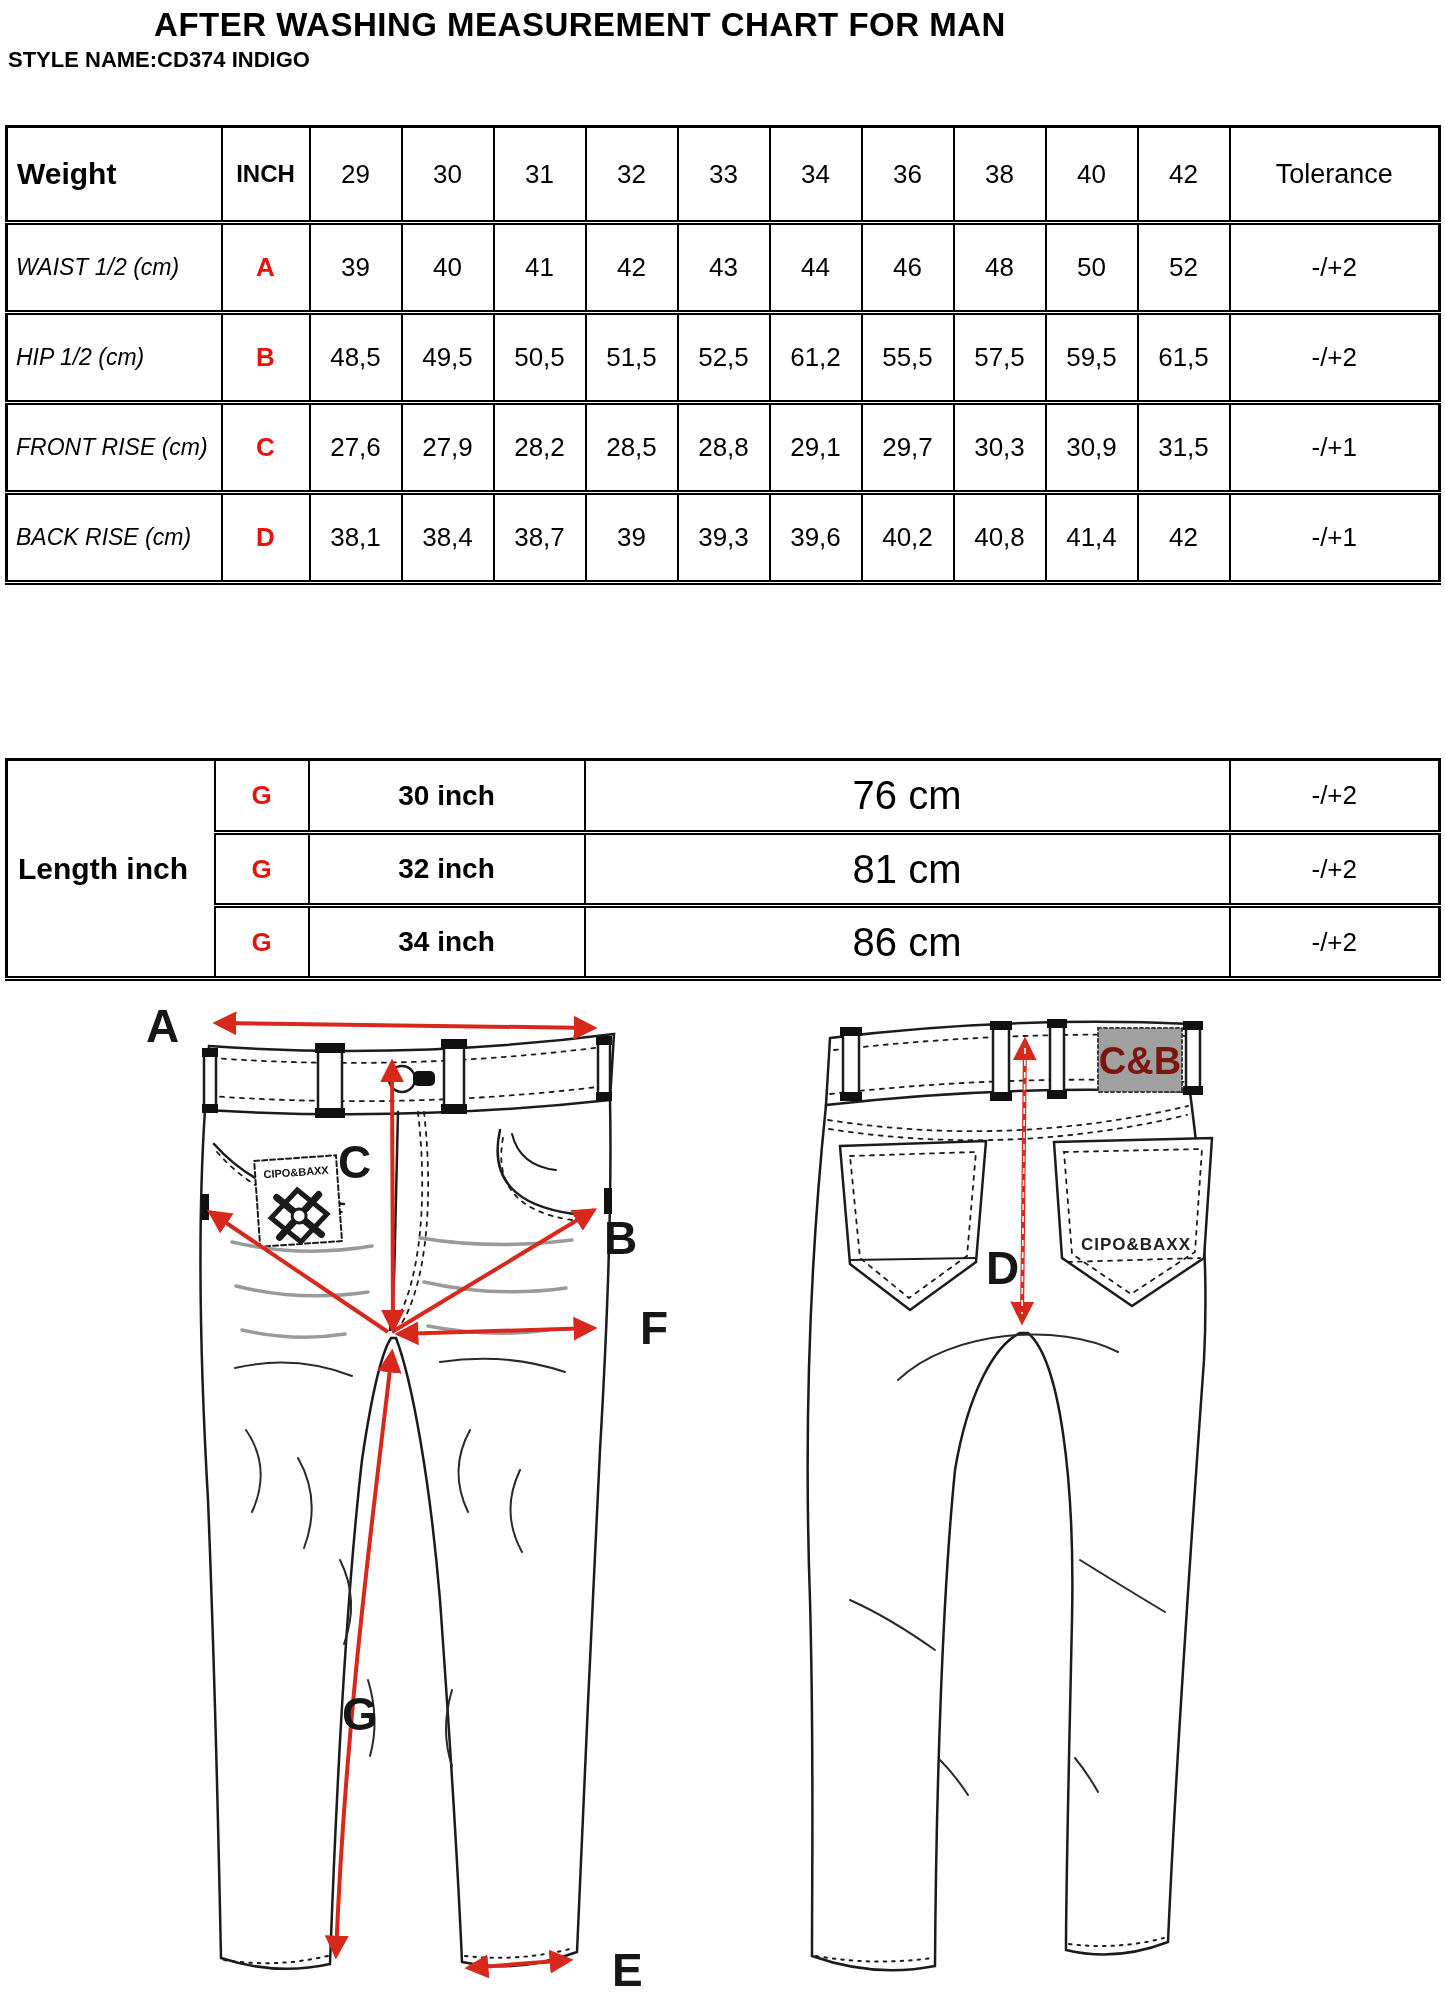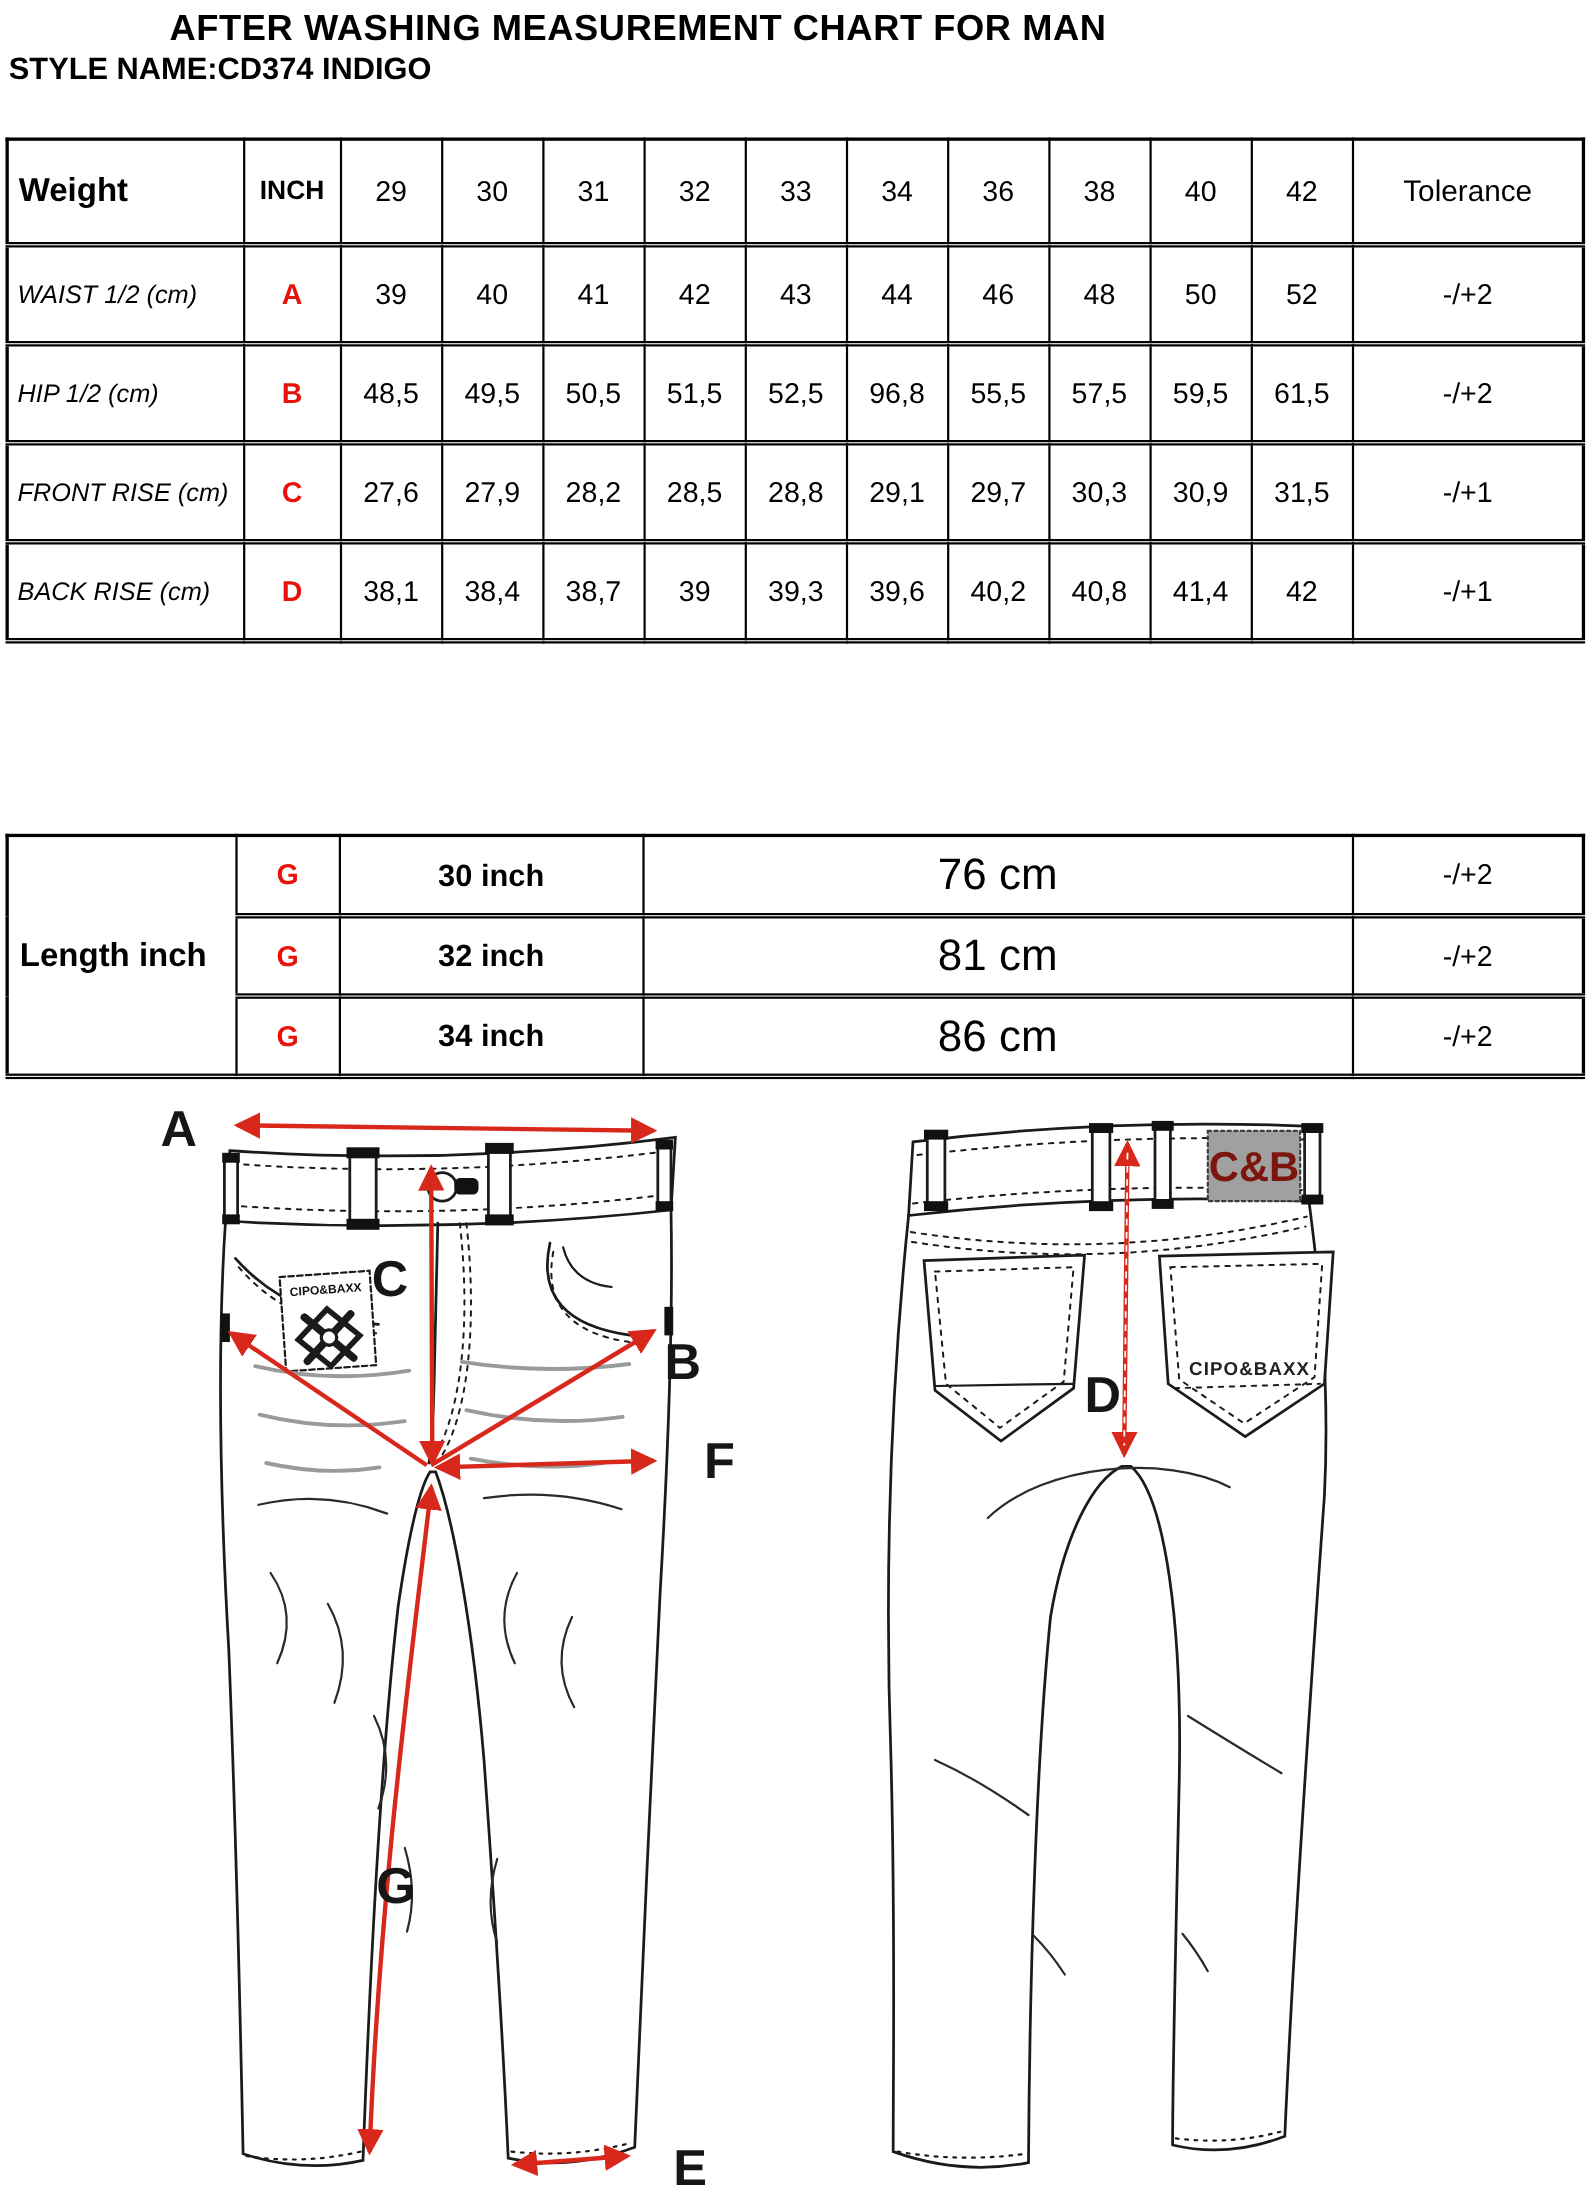--- a/index.html
+++ b/index.html
@@ -1,18 +1,18 @@
 <!DOCTYPE html>
 <html><head>
 <meta charset="utf-8">
 <style>
   html,body{margin:0;padding:0;background:#fff;}
   body{width:1445px;height:2001px;position:relative;font-family:"Liberation Sans",sans-serif;color:#000;overflow:hidden;}
   .page-title{position:absolute;top:6px;left:0;width:1160px;text-align:center;font-size:33px;font-weight:bold;letter-spacing:.5px;}
-  .style-name{position:absolute;top:47px;left:8px;font-size:28px;font-weight:bold;}
+  .style-name{position:absolute;top:47px;left:8px;font-size:22px;font-weight:bold;}
   table{border-collapse:collapse;table-layout:fixed;position:absolute;left:5px;background:#fff;}
   td{border-left:2px solid #000;border-right:2px solid #000;text-align:center;padding:0;overflow:hidden;white-space:nowrap;}
   #size-table{top:85px;width:1433px;border:3px solid #000;border-bottom:5px double #000;margin-top:40px;}
   #size-table tr{height:90px;}
   #size-table tr.hdr{height:96px;}
   #size-table tr + tr{border-top:5px double #000;}
   #length-table{top:758px;width:1433px;border:3px solid #000;border-bottom:5px double #000;}
   #length-table tr{height:73px;}
   #length-table tr + tr{border-top:5px double #000;}
   .h-weight{text-align:left;padding-left:9px;font-size:30px;font-weight:bold;}
@@ -87,21 +87,21 @@
     <td class="c-tol">-/+2</td>
   </tr>
   <tr>
     <td class="c-label">HIP 1/2 (cm)</td>
     <td class="c-letter">B</td>
     <td class="c-val">48,5</td>
     <td class="c-val">49,5</td>
     <td class="c-val">50,5</td>
     <td class="c-val">51,5</td>
     <td class="c-val">52,5</td>
-    <td class="c-val">96,8</td>
+    <td class="c-val">61,2</td>
     <td class="c-val">55,5</td>
     <td class="c-val">57,5</td>
     <td class="c-val">59,5</td>
     <td class="c-val">61,5</td>
     <td class="c-tol">-/+2</td>
   </tr>
   <tr>
     <td class="c-label">FRONT RISE (cm)</td>
     <td class="c-letter">C</td>
     <td class="c-val">27,6</td>

